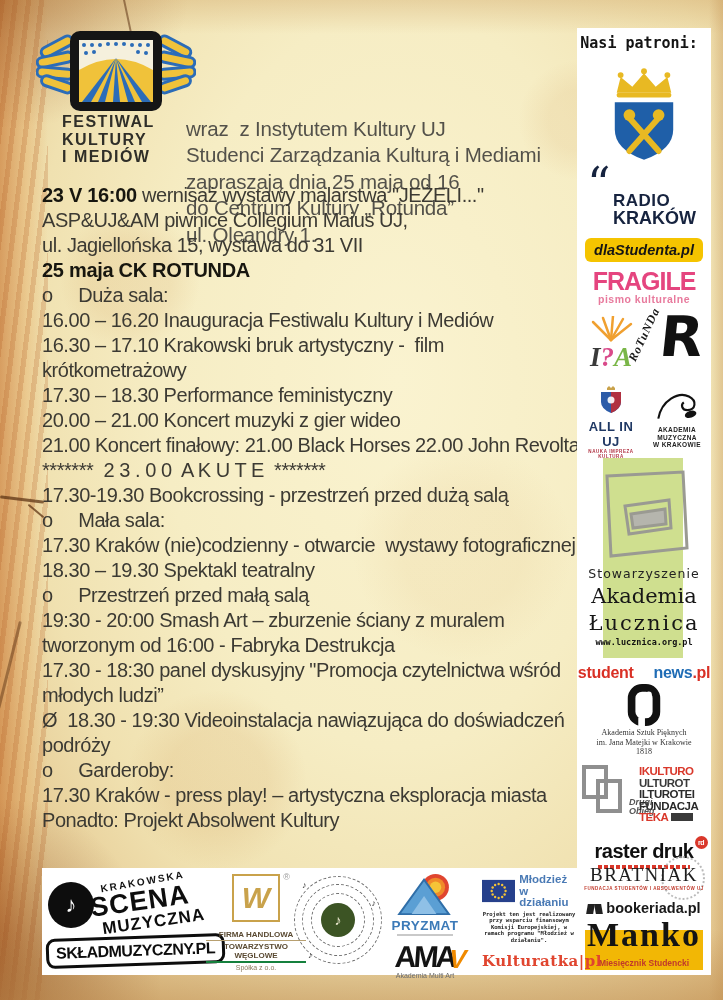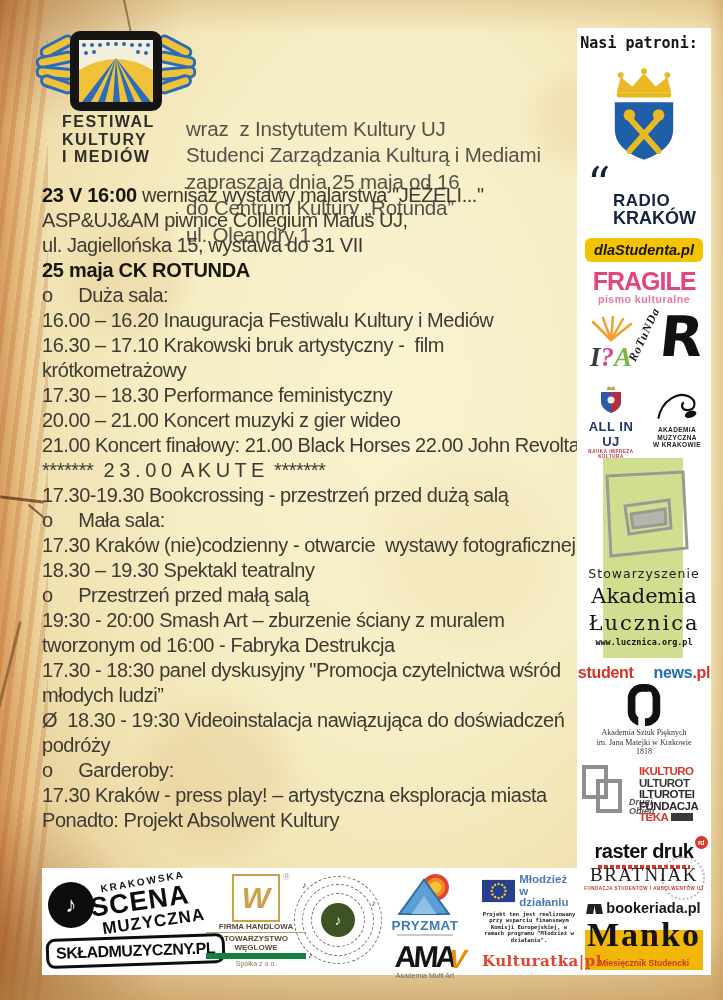--- a/index.html
+++ b/index.html
@@ -150,23 +150,23 @@
     color:#0d0d0d;transform:rotate(-8deg);}
   .scena-l2{position:absolute;left:58px;top:42px;font-weight:900;font-size:17px;letter-spacing:1px;
     color:#0d0d0d;transform:rotate(-8deg);}
   .stamp{position:absolute;left:2px;top:66px;border:3px solid #0d0d0d;border-radius:9px;
     padding:3px 7px;font-weight:900;font-size:16px;color:#0d0d0d;transform:rotate(-2deg);
     letter-spacing:-.5px;white-space:nowrap;}
   .weglowe{left:156px;top:6px;width:116px;text-align:center;}
   .wbox{position:relative;display:inline-block;width:44px;height:44px;border:2px solid #c9a24b;}
   .wletter{font-weight:700;font-size:30px;line-height:44px;color:#c9a24b;font-style:italic;}
   .wreg{position:absolute;right:-12px;top:-4px;font-size:9px;color:#999;}
-  .wl1{font-size:8px;font-weight:700;color:#5a4a32;margin-top:0;}
+  .wl1{font-size:8px;font-weight:700;color:#5a4a32;margin-top:8px;}
   .wl2{font-size:8px;font-weight:700;color:#5a4a32;border-top:1px solid #b8a070;
-    border-bottom:6px solid #15803d;margin:1px 8px;padding:1px 0;}
+    border-bottom:2px solid #15803d;margin:1px 8px;padding:1px 0;}
   .wl3{font-size:7px;color:#8a7a5e;margin-top:1px;}
   .spiral{left:252px;top:8px;width:88px;height:88px;}
   .ring{position:absolute;border:1.5px dashed #6f6f6f;border-radius:50%;}
   .ring1{inset:0;}
   .ring2{inset:8px;transform:rotate(30deg);}
   .ring3{inset:17px;transform:rotate(70deg);}
   .core{position:absolute;inset:27px;background:#3c5424;border-radius:50%;color:#f5f0d8;
     text-align:center;font-size:14px;line-height:34px;}
   .spiral .n1{position:absolute;left:8px;top:4px;font-size:9px;color:#444;}
   .spiral .n2{position:absolute;right:6px;top:22px;font-size:9px;color:#444;}

